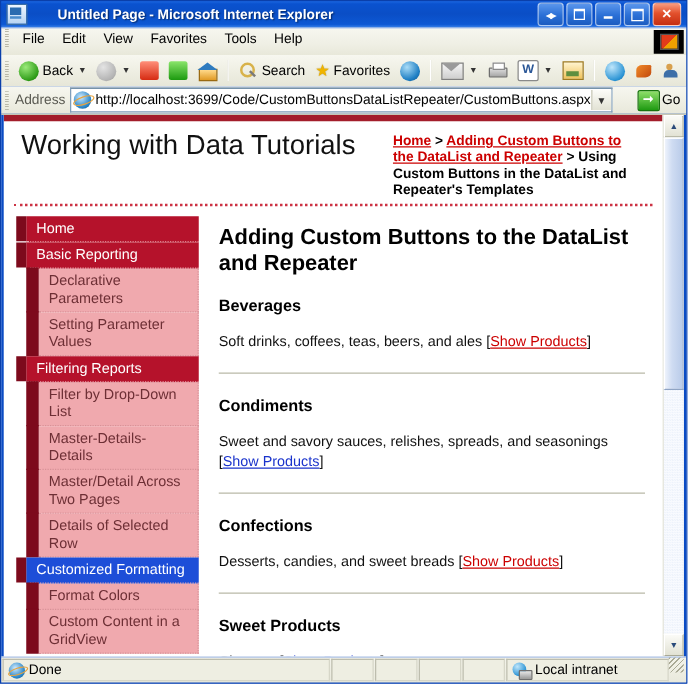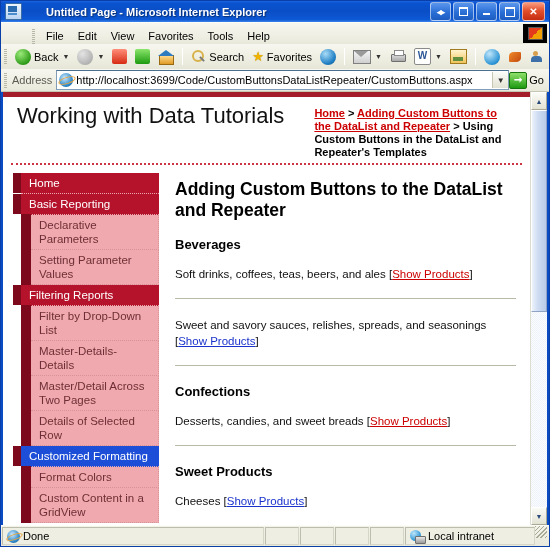--- a/index.html
+++ b/index.html
@@ -71,25 +71,24 @@
   .wbtn .g { color:#fff; font-size:10px; line-height:10px; font-weight:bold;}
   .glyph-min { width:7px;height:2px;background:#fff;margin-top:5px;}
   .glyph-max { width:8px;height:7px;border:1px solid #fff;border-top-width:2px;}
   .glyph-rest { width:7px;height:6px;border:1px solid #fff;border-top-width:2px;}
   .glyph-lr { color:#fff;font-size:9px;font-weight:bold;letter-spacing:-1px;}
 
   
   .menubar {
     background: linear-gradient(180deg,#f6f6ef 0%,#efefe4 60%,#e8e8da 100%);
     height: 21px;
-    display: flex; align-items: flex-end;
+    display: flex; align-items: flex-start;
     border-top: 1px solid #fdfdf8;
     flex: 0 0 auto;
     position: relative;
-    padding-left: 28px;
   }
   .grip {
     width: 3px; height: 15px; margin: 0 4px 0 3px;
     background-image: repeating-linear-gradient(180deg,#b8b8a8 0 1px,transparent 1px 2px);
     flex: 0 0 auto;
   }
   .menu-item {
     font-size: 11px; color:#000;
     padding: 2px 7px; cursor: default; white-space: nowrap;
   }
@@ -163,21 +162,21 @@
     height: 22px;
     display:flex;align-items:center;
     border-bottom: 1px solid #c6c6b4;
     flex: 0 0 auto;
     justify-content: space-between;
   }
   .addr-label { font-size:11px;color:#5a5a52;padding:0 4px 0 1px;white-space:nowrap;}
   .addr-box {
     flex:1 1 auto; height:18px; background:#fff;
     border:1px solid #7f9db9; border-top-color:#4a6f8f;
-    display:flex;align-items:center; margin-right:0;
+    display:flex;align-items:center; margin-right:20px;
   }
   .addr-ieicon {
     width:14px;height:14px;margin:0 3px 0 2px;
     background: radial-gradient(circle at 40% 35%,#cfeafd,#2a86c8 65%,#0d4d7c);
     border-radius:50%;
     flex:0 0 auto;
     position:relative;
   }
   .addr-ieicon::after{
     content:"";position:absolute;left:-1px;top:4px;width:16px;height:5px;
@@ -521,20 +520,21 @@
 
         </div>
 
         <div class="content">
           <h1>Adding Custom Buttons to the DataList and Repeater</h1>
 
           <h2>Beverages</h2>
           <p><span>Soft drinks, coffees, teas, beers, and ales</span> [<a href="#" class="red">Show Products</a>]</p>
           <hr class="hr-line">
 
+          <h2>Condiments</h2>
           <p><span>Sweet and savory sauces, relishes, spreads, and seasonings</span> [<a href="#" class="blue">Show Products</a>]</p>
           <hr class="hr-line">
 
           <h2>Confections</h2>
           <p><span>Desserts, candies, and sweet breads</span> [<a href="#" class="red">Show Products</a>]</p>
           <hr class="hr-line">
 
           <h2>Sweet Products</h2>
           <p><span>Cheeses</span> [<a href="#" class="blue">Show Products</a>]</p>
         </div>

